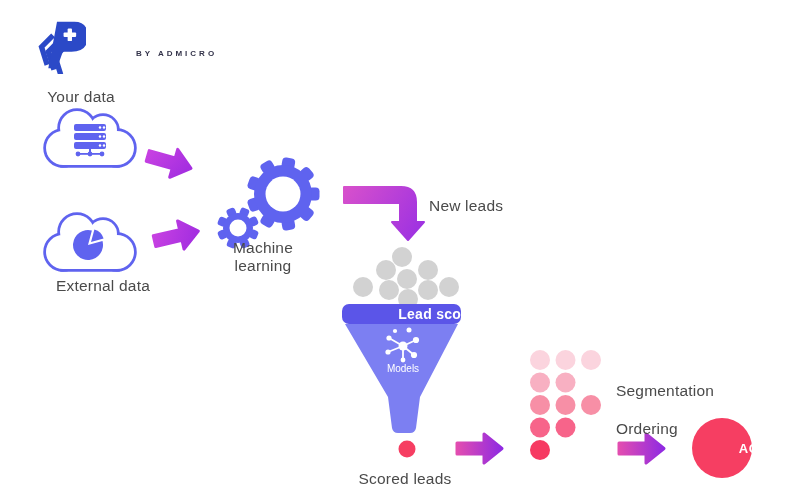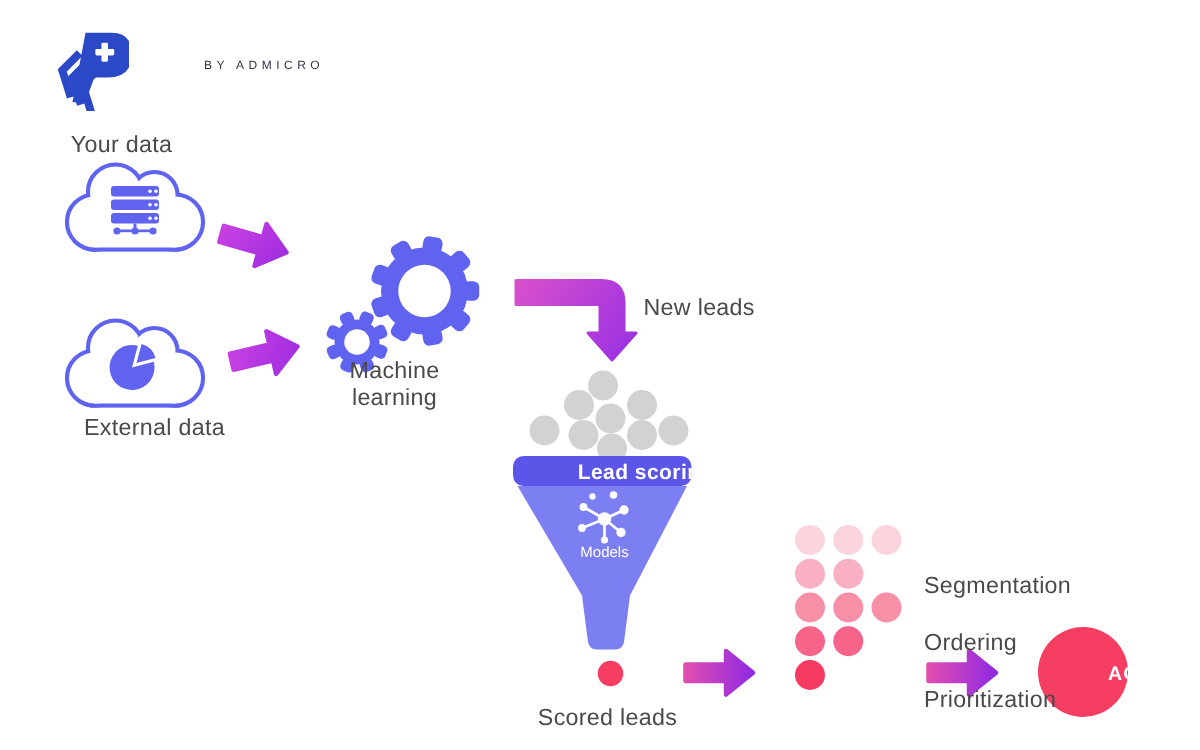--- a/index.html
+++ b/index.html
@@ -9,23 +9,23 @@
   .lbl{position:absolute;font-weight:500;font-size:15.5px;line-height:18px;color:#4a4a4a;
        letter-spacing:.2px;white-space:pre-line;}
   .center{text-align:center;}
   .white{color:#ffffff;}
   
   .logo{position:absolute;left:28px;top:14px;display:flex;align-items:flex-start;}
   .logo-txt{margin-left:8px;padding-top:16px;}
   .logo-line{font-size:27px;line-height:27px;color:#15152b;letter-spacing:.2px;}
   .logo-bold{font-weight:700;}
   .logo-reg{font-weight:400;}
-  .logo-sub{font-size:8px;letter-spacing:3px;color:#33334a;font-weight:400;
-            margin-top:9px;padding-left:42px;}
-  .band-lbl{position:absolute;left:347px;top:305px;width:105px;height:20px;line-height:19px;
+  .logo-sub{font-size:8px;letter-spacing:3px;color:#33334a;font-weight:700;
+            margin-top:19px;padding-left:42px;}
+  .band-lbl{position:absolute;left:360px;top:305px;width:105px;height:20px;line-height:19px;
             font-size:14px;font-weight:700;letter-spacing:.3px;padding-left:31px;}
   .models-lbl{position:absolute;left:353px;top:363px;width:100px;font-size:10px;font-weight:500;}
   .action-lbl{position:absolute;left:692px;top:441px;width:60px;text-align:center;
               font-size:13px;font-weight:700;letter-spacing:.8px;padding-left:44px;}
 </style>
 </head>
 <body>
 
 <svg class="stage" viewBox="0 0 800 500">
   <defs>
@@ -222,16 +222,15 @@
 
 <div class="band-lbl center white">Lead scoring</div>
 
 <div class="models-lbl center white">Models</div>
 
 <div class="lbl center" style="left:352px;top:470px;width:106px;">Scored leads</div>
 
 <div class="lbl" style="left:616px;top:362px;width:130px;line-height:19px;">
   <div>Segmentation</div>
   <div>Ordering</div>
-  <div>Prioritization</div>
 </div>
 
 <div class="action-lbl white">ACTION</div>
 
 </body></html>

